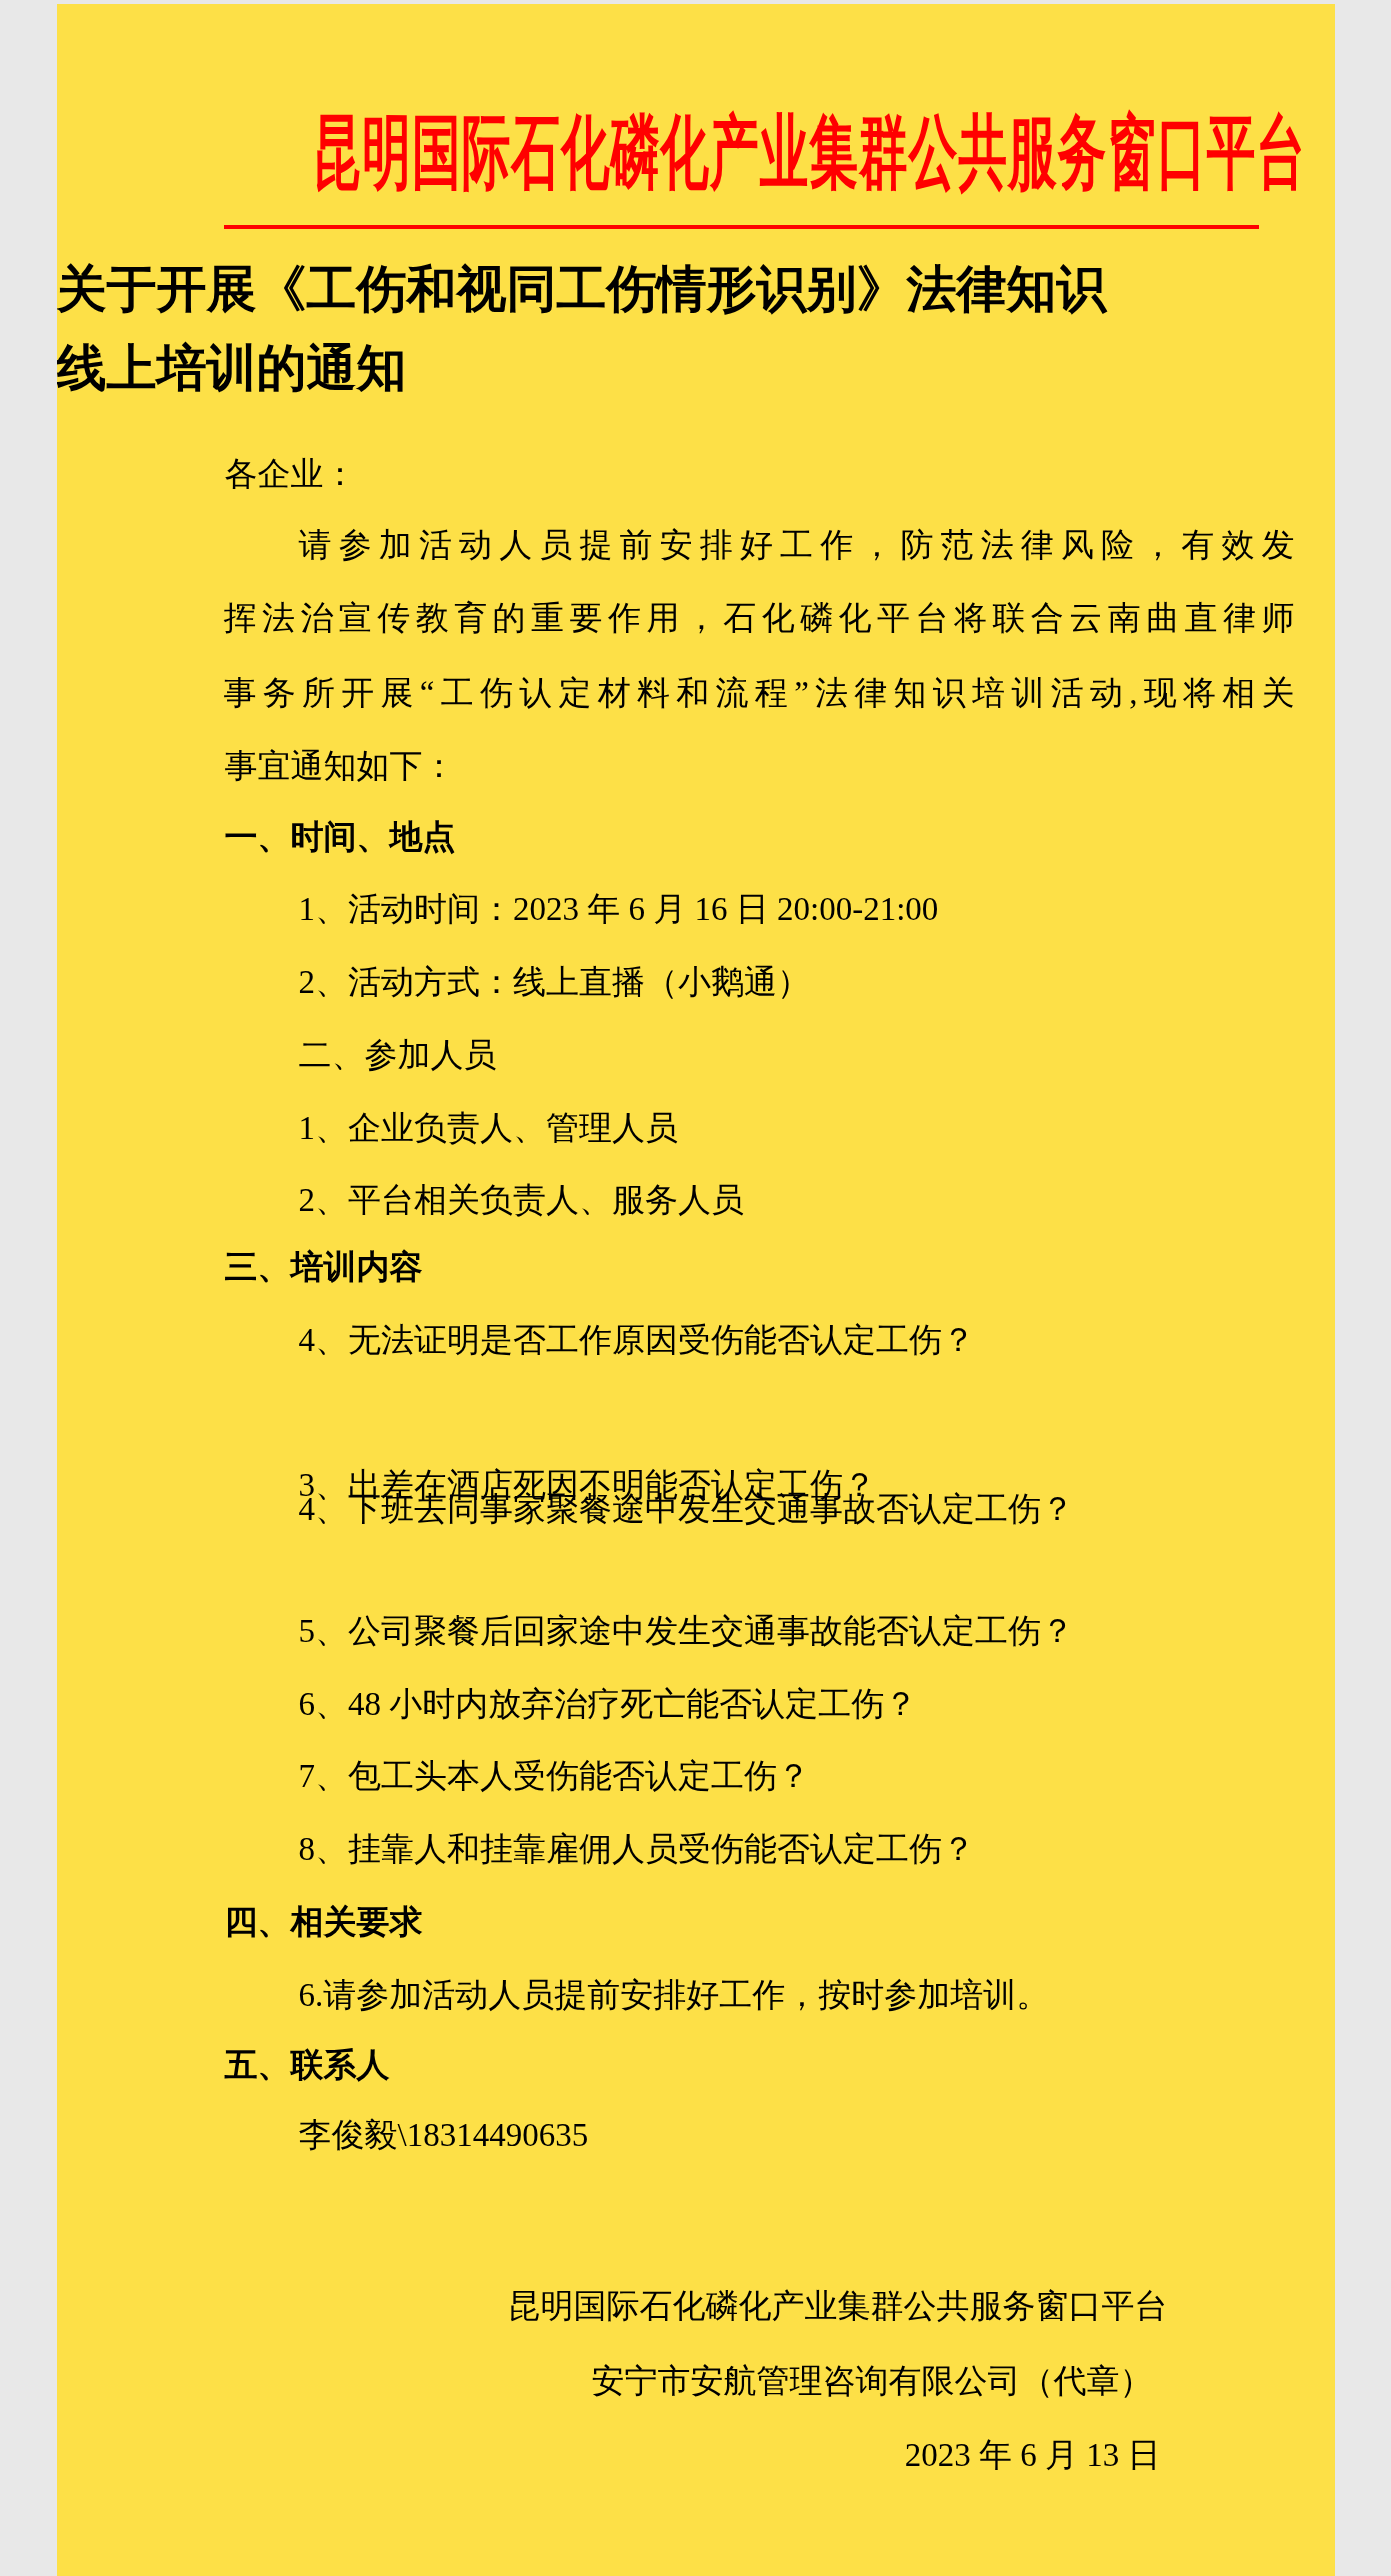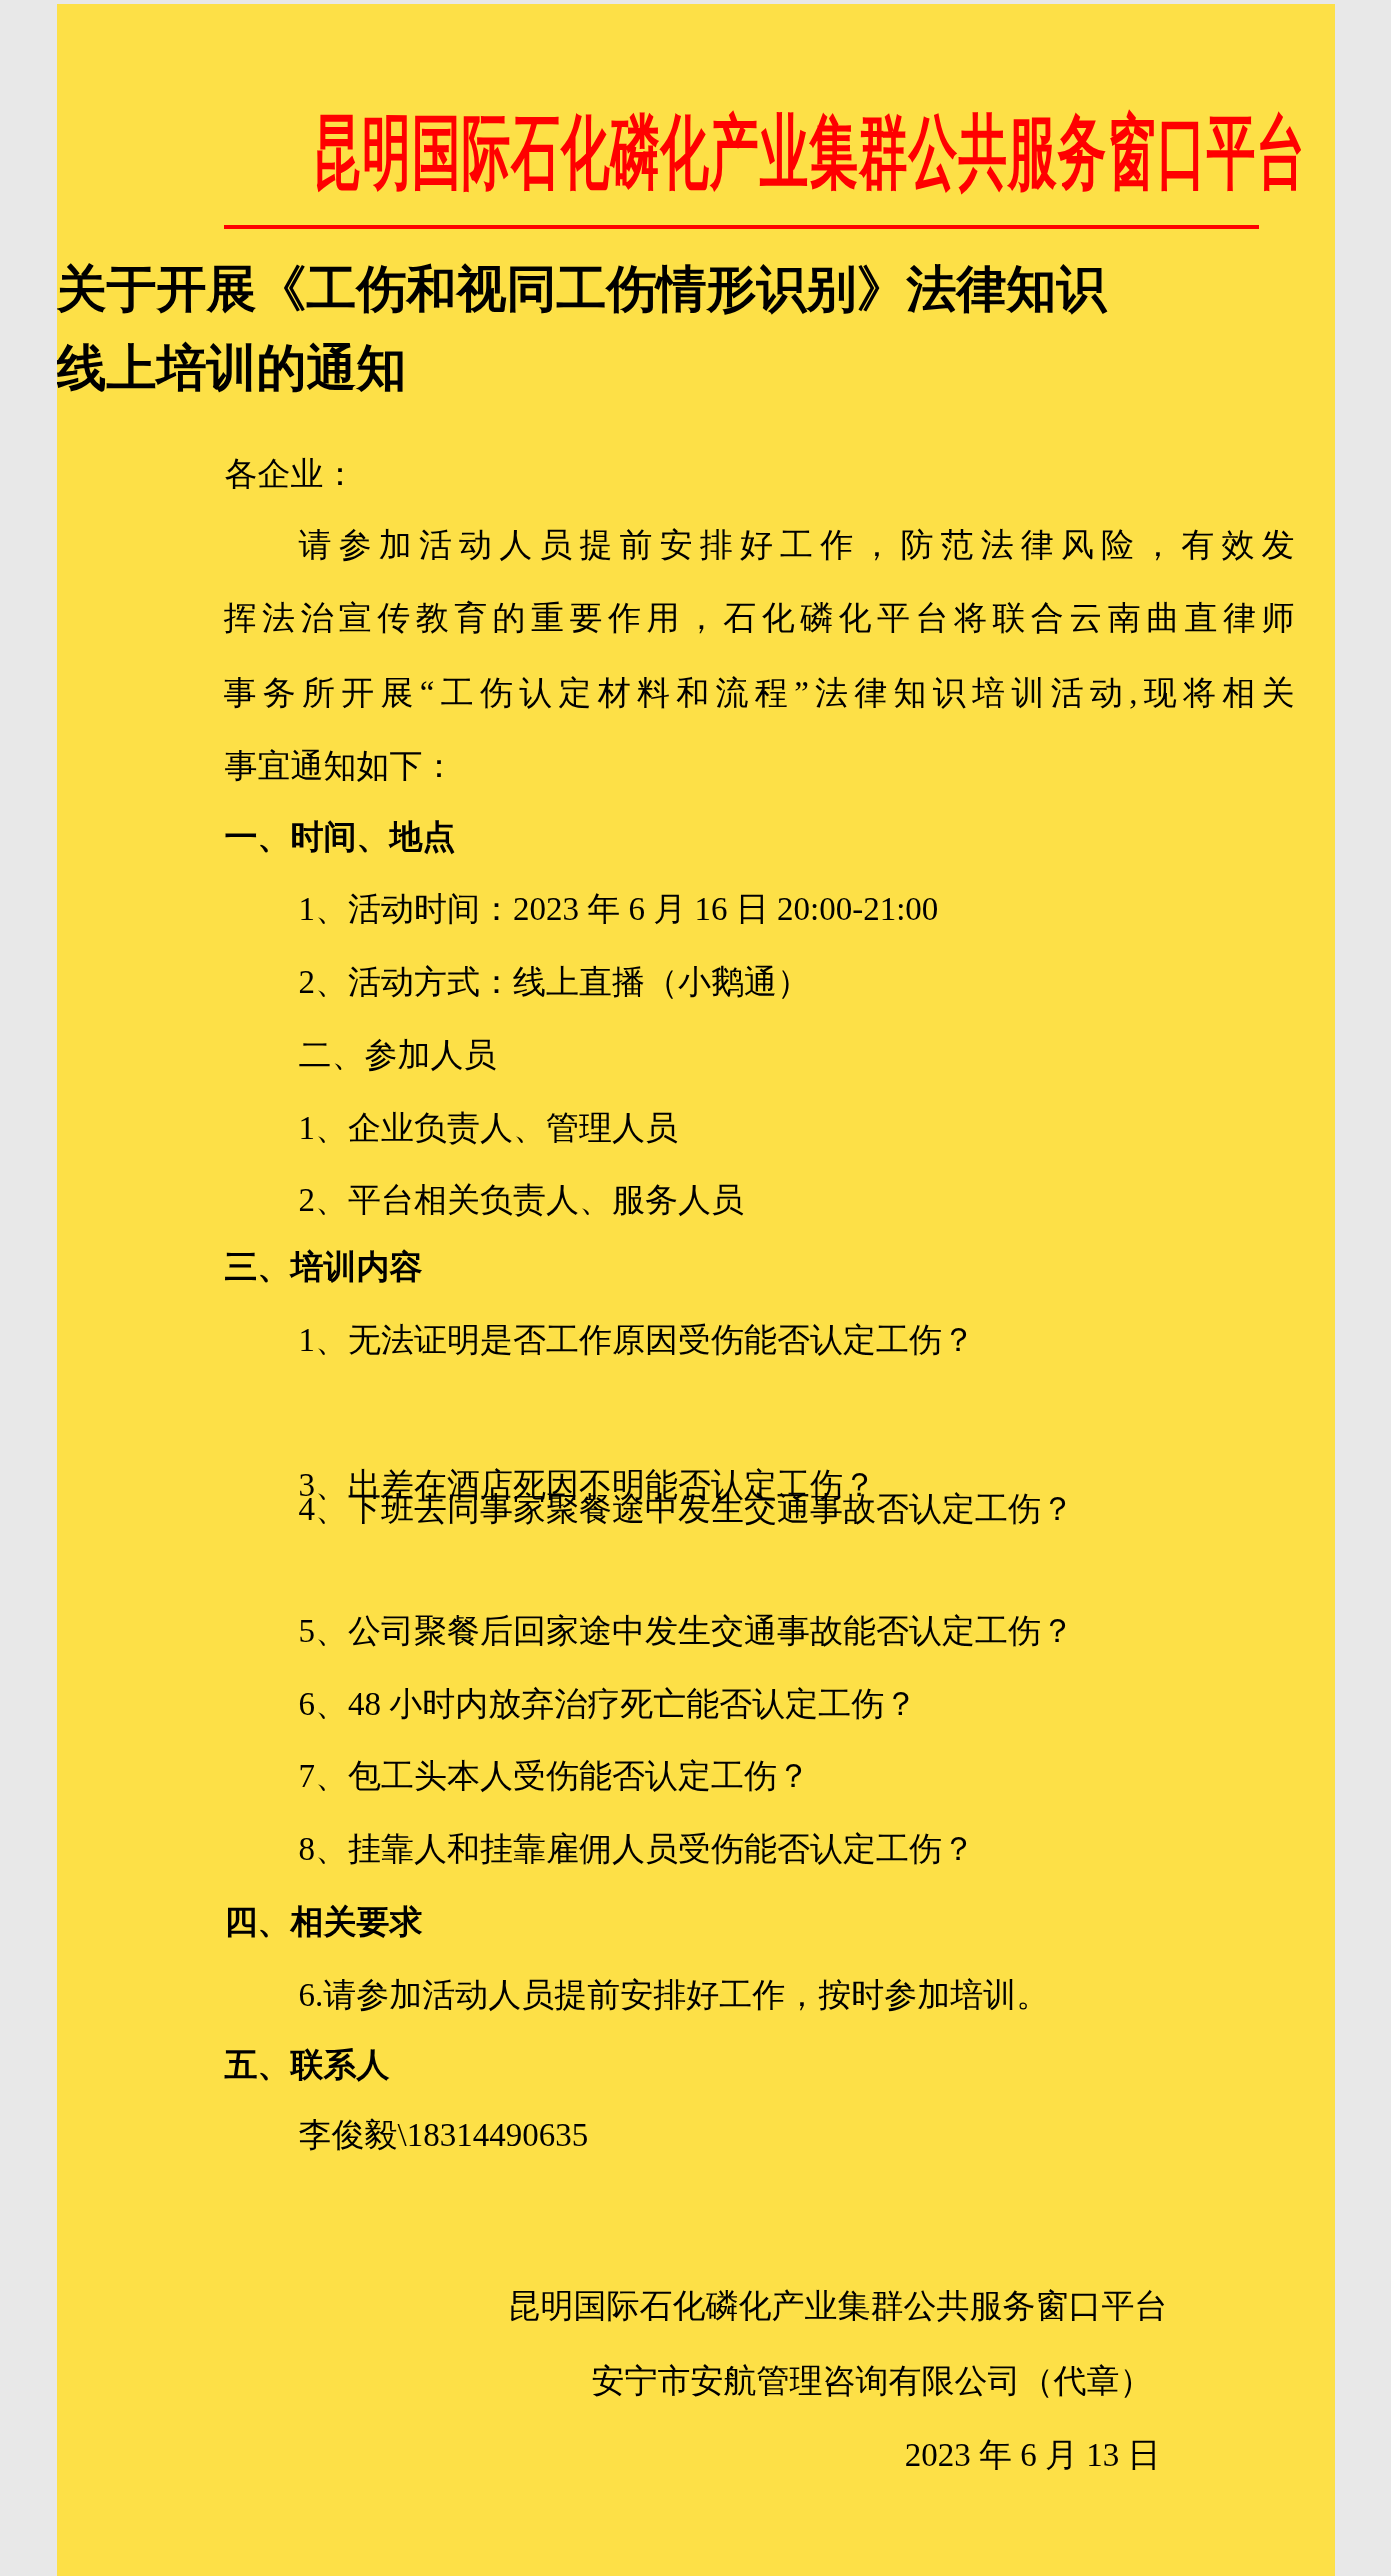--- a/index.html
+++ b/index.html
@@ -79,21 +79,21 @@
 
   <div class="line lm bold" style="top:815px;">一、时间、地点</div>
   <div class="line ind" style="top:887px;">1、活动时间：2023 年 6 月 16 日 20:00-21:00</div>
   <div class="line ind" style="top:960px;">2、活动方式：线上直播（小鹅通）</div>
 
   <div class="line ind" style="top:1033px;">二、参加人员</div>
   <div class="line ind" style="top:1106px;">1、企业负责人、管理人员</div>
   <div class="line ind" style="top:1178px;">2、平台相关负责人、服务人员</div>
 
   <div class="line lm bold" style="top:1245px;">三、培训内容</div>
-  <div class="line ind" style="top:1318px;">1、无法证明是否工作原因受伤能否认定工伤？</div>
+  <div class="line ind" style="top:1318px;">4、无法证明是否工作原因受伤能否认定工伤？</div>
   <div class="line ind" style="top:1463px;">3、出差在酒店死因不明能否认定工伤？</div>
   <div class="line ind" style="top:1487px;">4、下班去同事家聚餐途中发生交通事故否认定工伤？</div>
   <div class="line ind" style="top:1609px;">5、公司聚餐后回家途中发生交通事故能否认定工伤？</div>
   <div class="line ind" style="top:1682px;">6、48 小时内放弃治疗死亡能否认定工伤？</div>
   <div class="line ind" style="top:1754px;">7、包工头本人受伤能否认定工伤？</div>
   <div class="line ind" style="top:1827px;">8、挂靠人和挂靠雇佣人员受伤能否认定工伤？</div>
 
   <div class="line lm bold" style="top:1900px;">四、相关要求</div>
   <div class="line ind" style="top:1973px;">6.请参加活动人员提前安排好工作，按时参加培训。</div>
 

